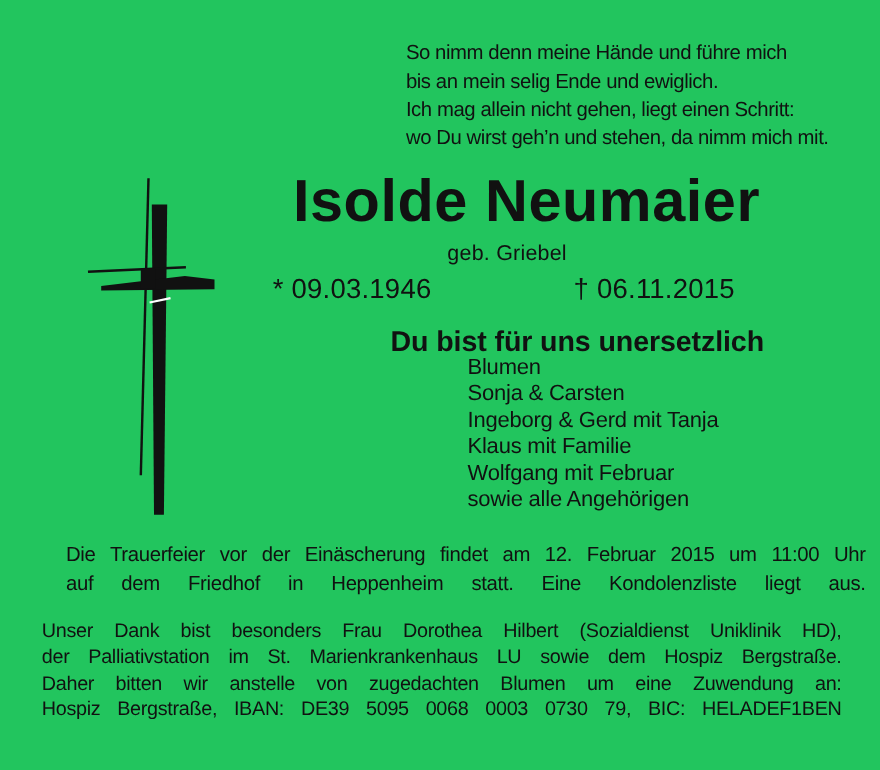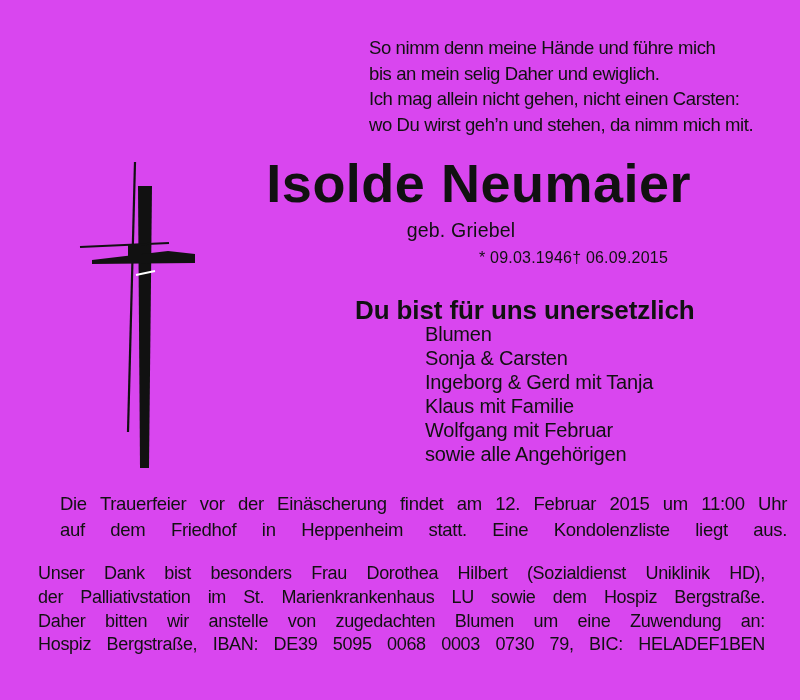--- a/index.html
+++ b/index.html
@@ -4,21 +4,21 @@
 <style>
   html, body {
     margin: 0;
     padding: 0;
     background: #ffffff;
   }
   .page {
     position: relative;
     width: 800px;
     height: 700px;
-    background: #d946ef;
+    background: #22c55e;
     color: #111111;
     font-family: "Liberation Sans", sans-serif;
     overflow: hidden;
   }
   .abs { position: absolute; }
 
   .verse {
     left: 369px;
     top: 35px;
     font-size: 18.5px;
@@ -49,22 +49,22 @@
     width: 460px;
     text-align: center;
     font-size: 19.5px;
     letter-spacing: 0.2px;
   }
   .dates {
     left: 248px;
     top: 249px;
     width: 420px;
     display: flex;
-    justify-content: flex-end;
-    font-size: 16px;
+    justify-content: space-between;
+    font-size: 25px;
     letter-spacing: 0.2px;
   }
 
   .tribute-heading {
     left: 355px;
     top: 295px;
     font-size: 26px;
     font-weight: bold;
     letter-spacing: -0.1px;
     white-space: nowrap;
@@ -99,22 +99,22 @@
     line-height: 23.8px;
   }
 </style>
 </head>
 <body>
 
 <div class="page">
 
   <div class="abs verse">
     <div>So nimm denn meine Hände und führe mich</div>
-    <div>bis an mein selig Daher und ewiglich.</div>
-    <div>Ich mag allein nicht gehen, nicht einen Carsten:</div>
+    <div>bis an mein selig Ende und ewiglich.</div>
+    <div>Ich mag allein nicht gehen, liegt einen Schritt:</div>
     <div>wo Du wirst geh’n und stehen, da nimm mich mit.</div>
   </div>
 
   <svg class="abs cross-svg" width="122" height="320" viewBox="0 0 122 320" xmlns="http://www.w3.org/2000/svg">
 
     <line x1="57" y1="4" x2="50" y2="274" stroke="#111" stroke-width="2.2"></line>
 
     <polygon points="60,28 74,28 71,310 62,310" fill="#111"></polygon>
 
     <line x1="2" y1="89" x2="91" y2="85" stroke="#111" stroke-width="2.2"></line>
@@ -124,21 +124,21 @@
     <rect x="50" y="86" width="13" height="18" fill="#111"></rect>
 
     <line x1="58" y1="117" x2="77" y2="113" stroke="#ffffff" stroke-width="2"></line>
   </svg>
 
   <div class="abs name">Isolde Neumaier</div>
   <div class="abs maiden">geb. Griebel</div>
 
   <div class="abs dates">
     <span>* 09.03.1946</span>
-    <span>† 06.09.2015</span>
+    <span>† 06.11.2015</span>
   </div>
 
   <div class="abs tribute-heading">Du bist für uns unersetzlich</div>
 
   <div class="abs mourners">
     <div>Blumen</div>
     <div>Sonja &amp; Carsten</div>
     <div>Ingeborg &amp; Gerd mit Tanja</div>
     <div>Klaus mit Familie</div>
     <div>Wolfgang mit Februar</div>

